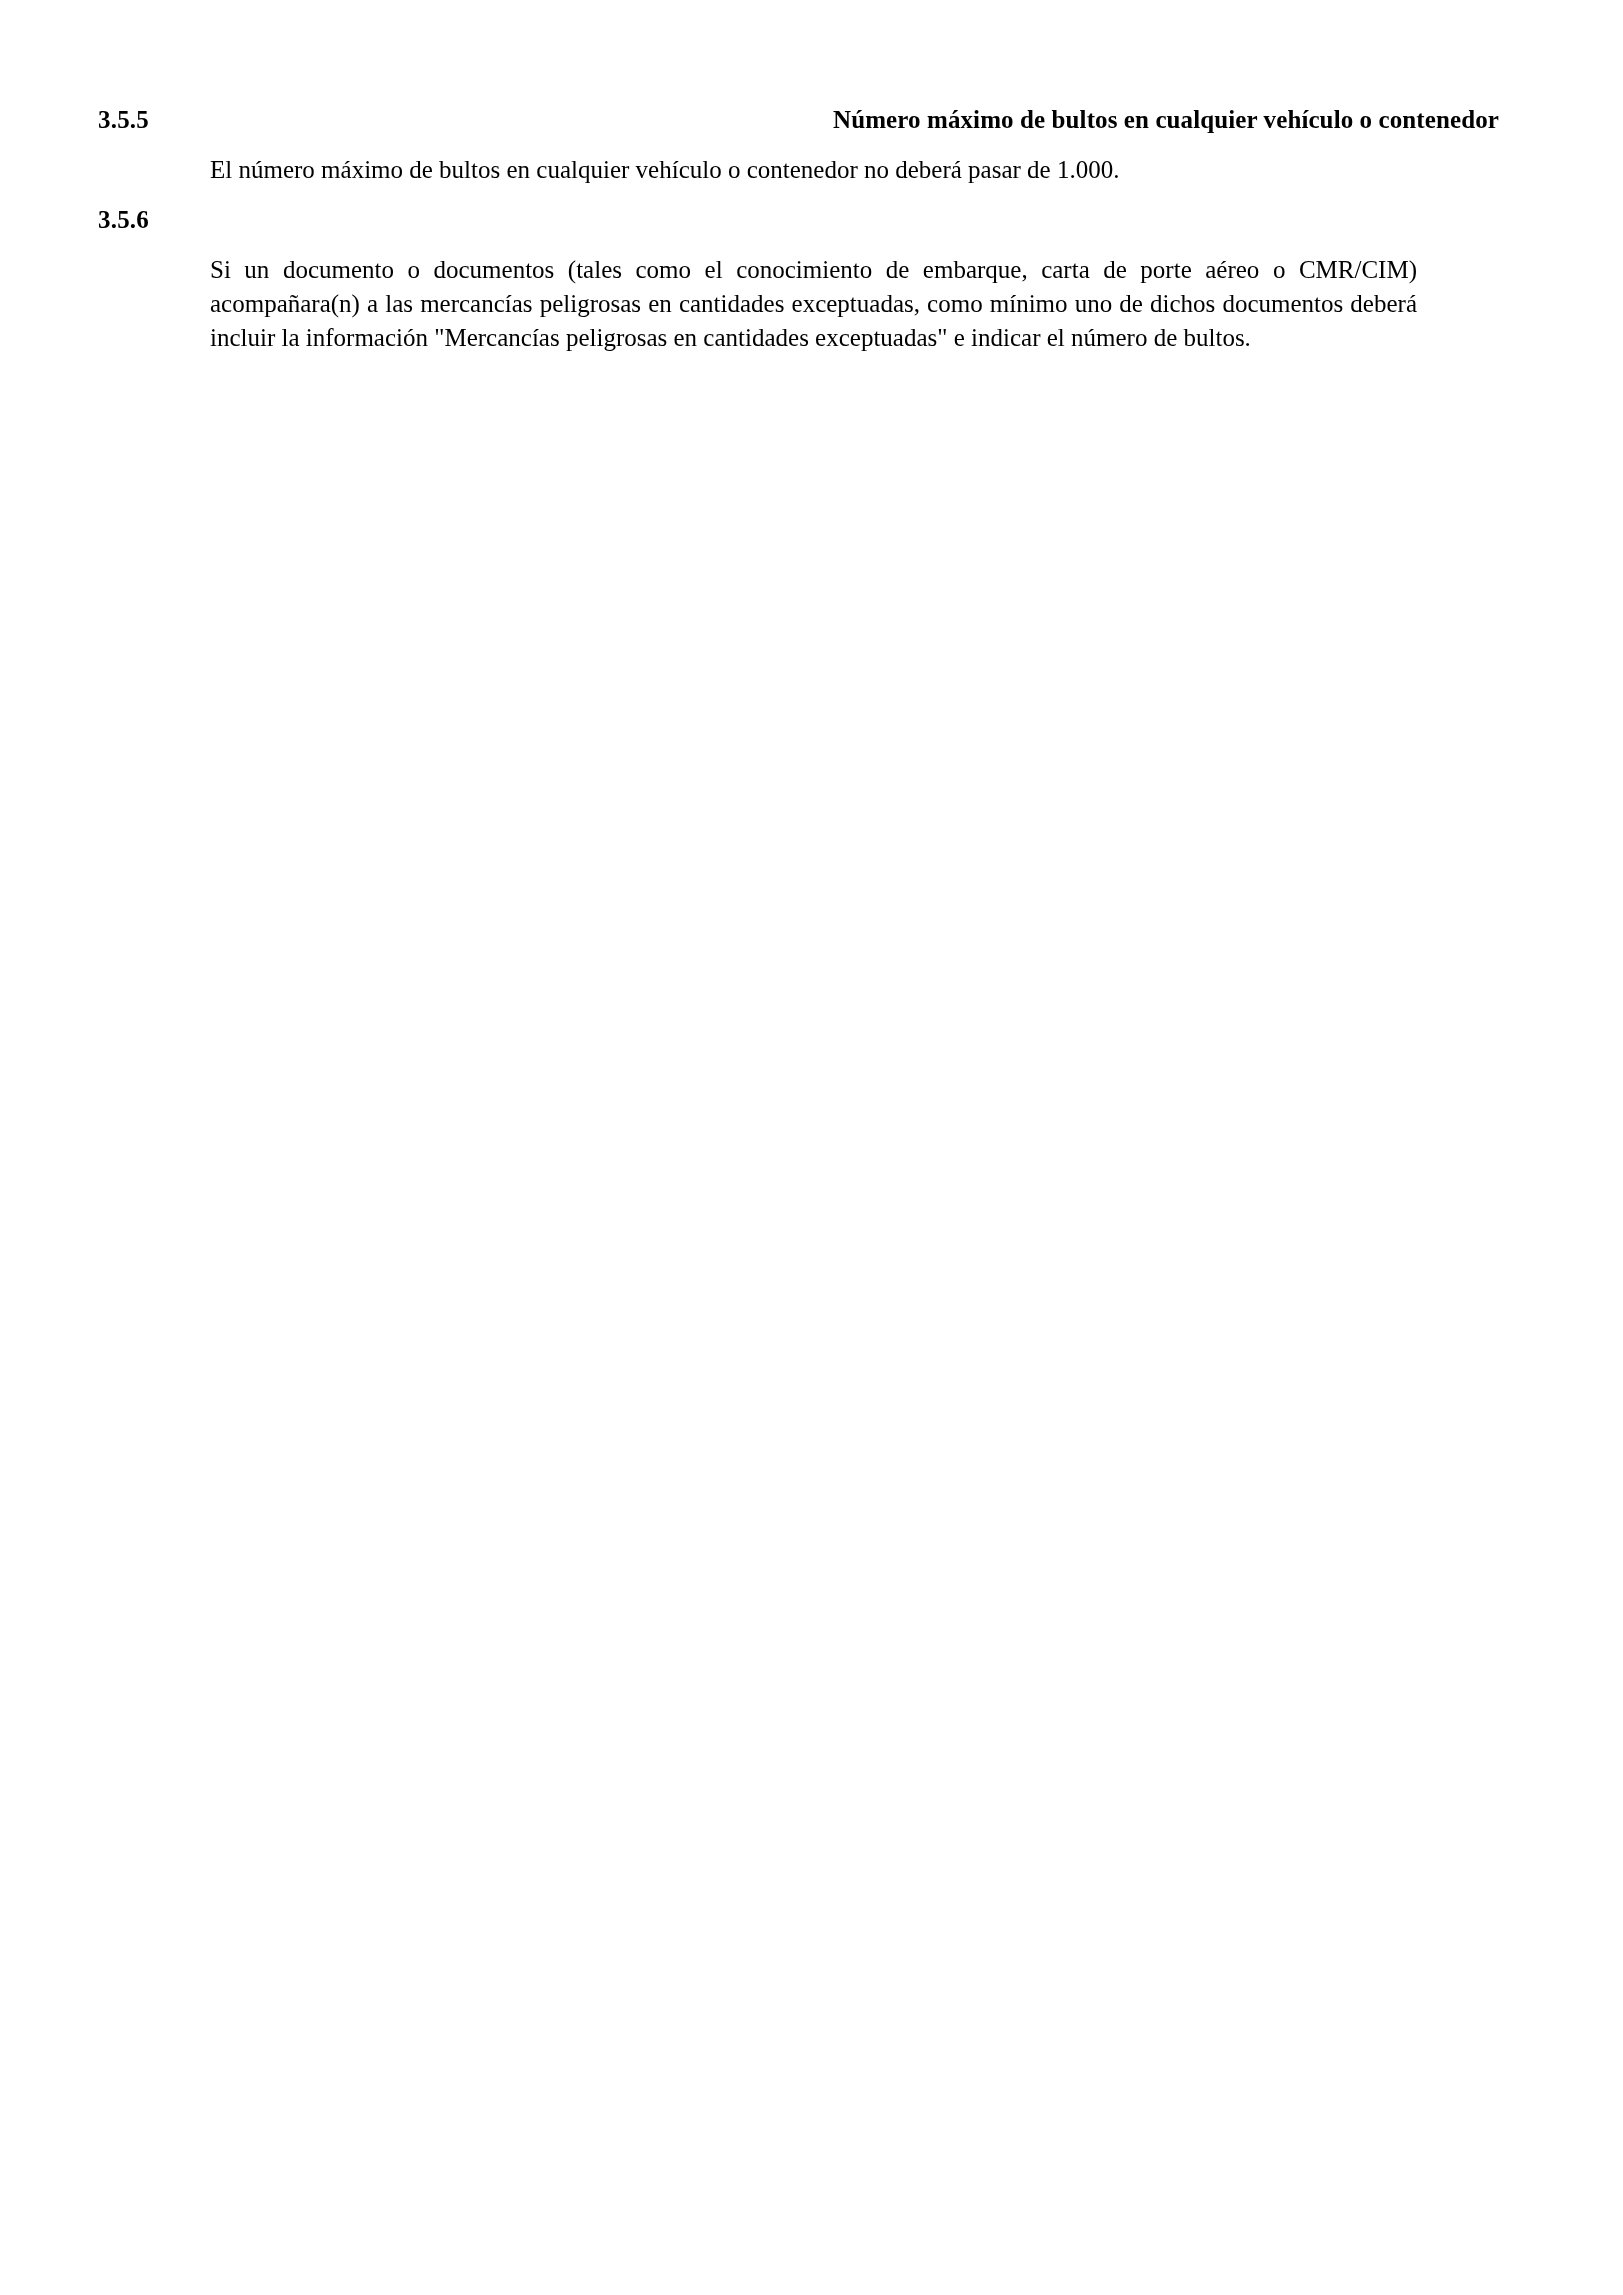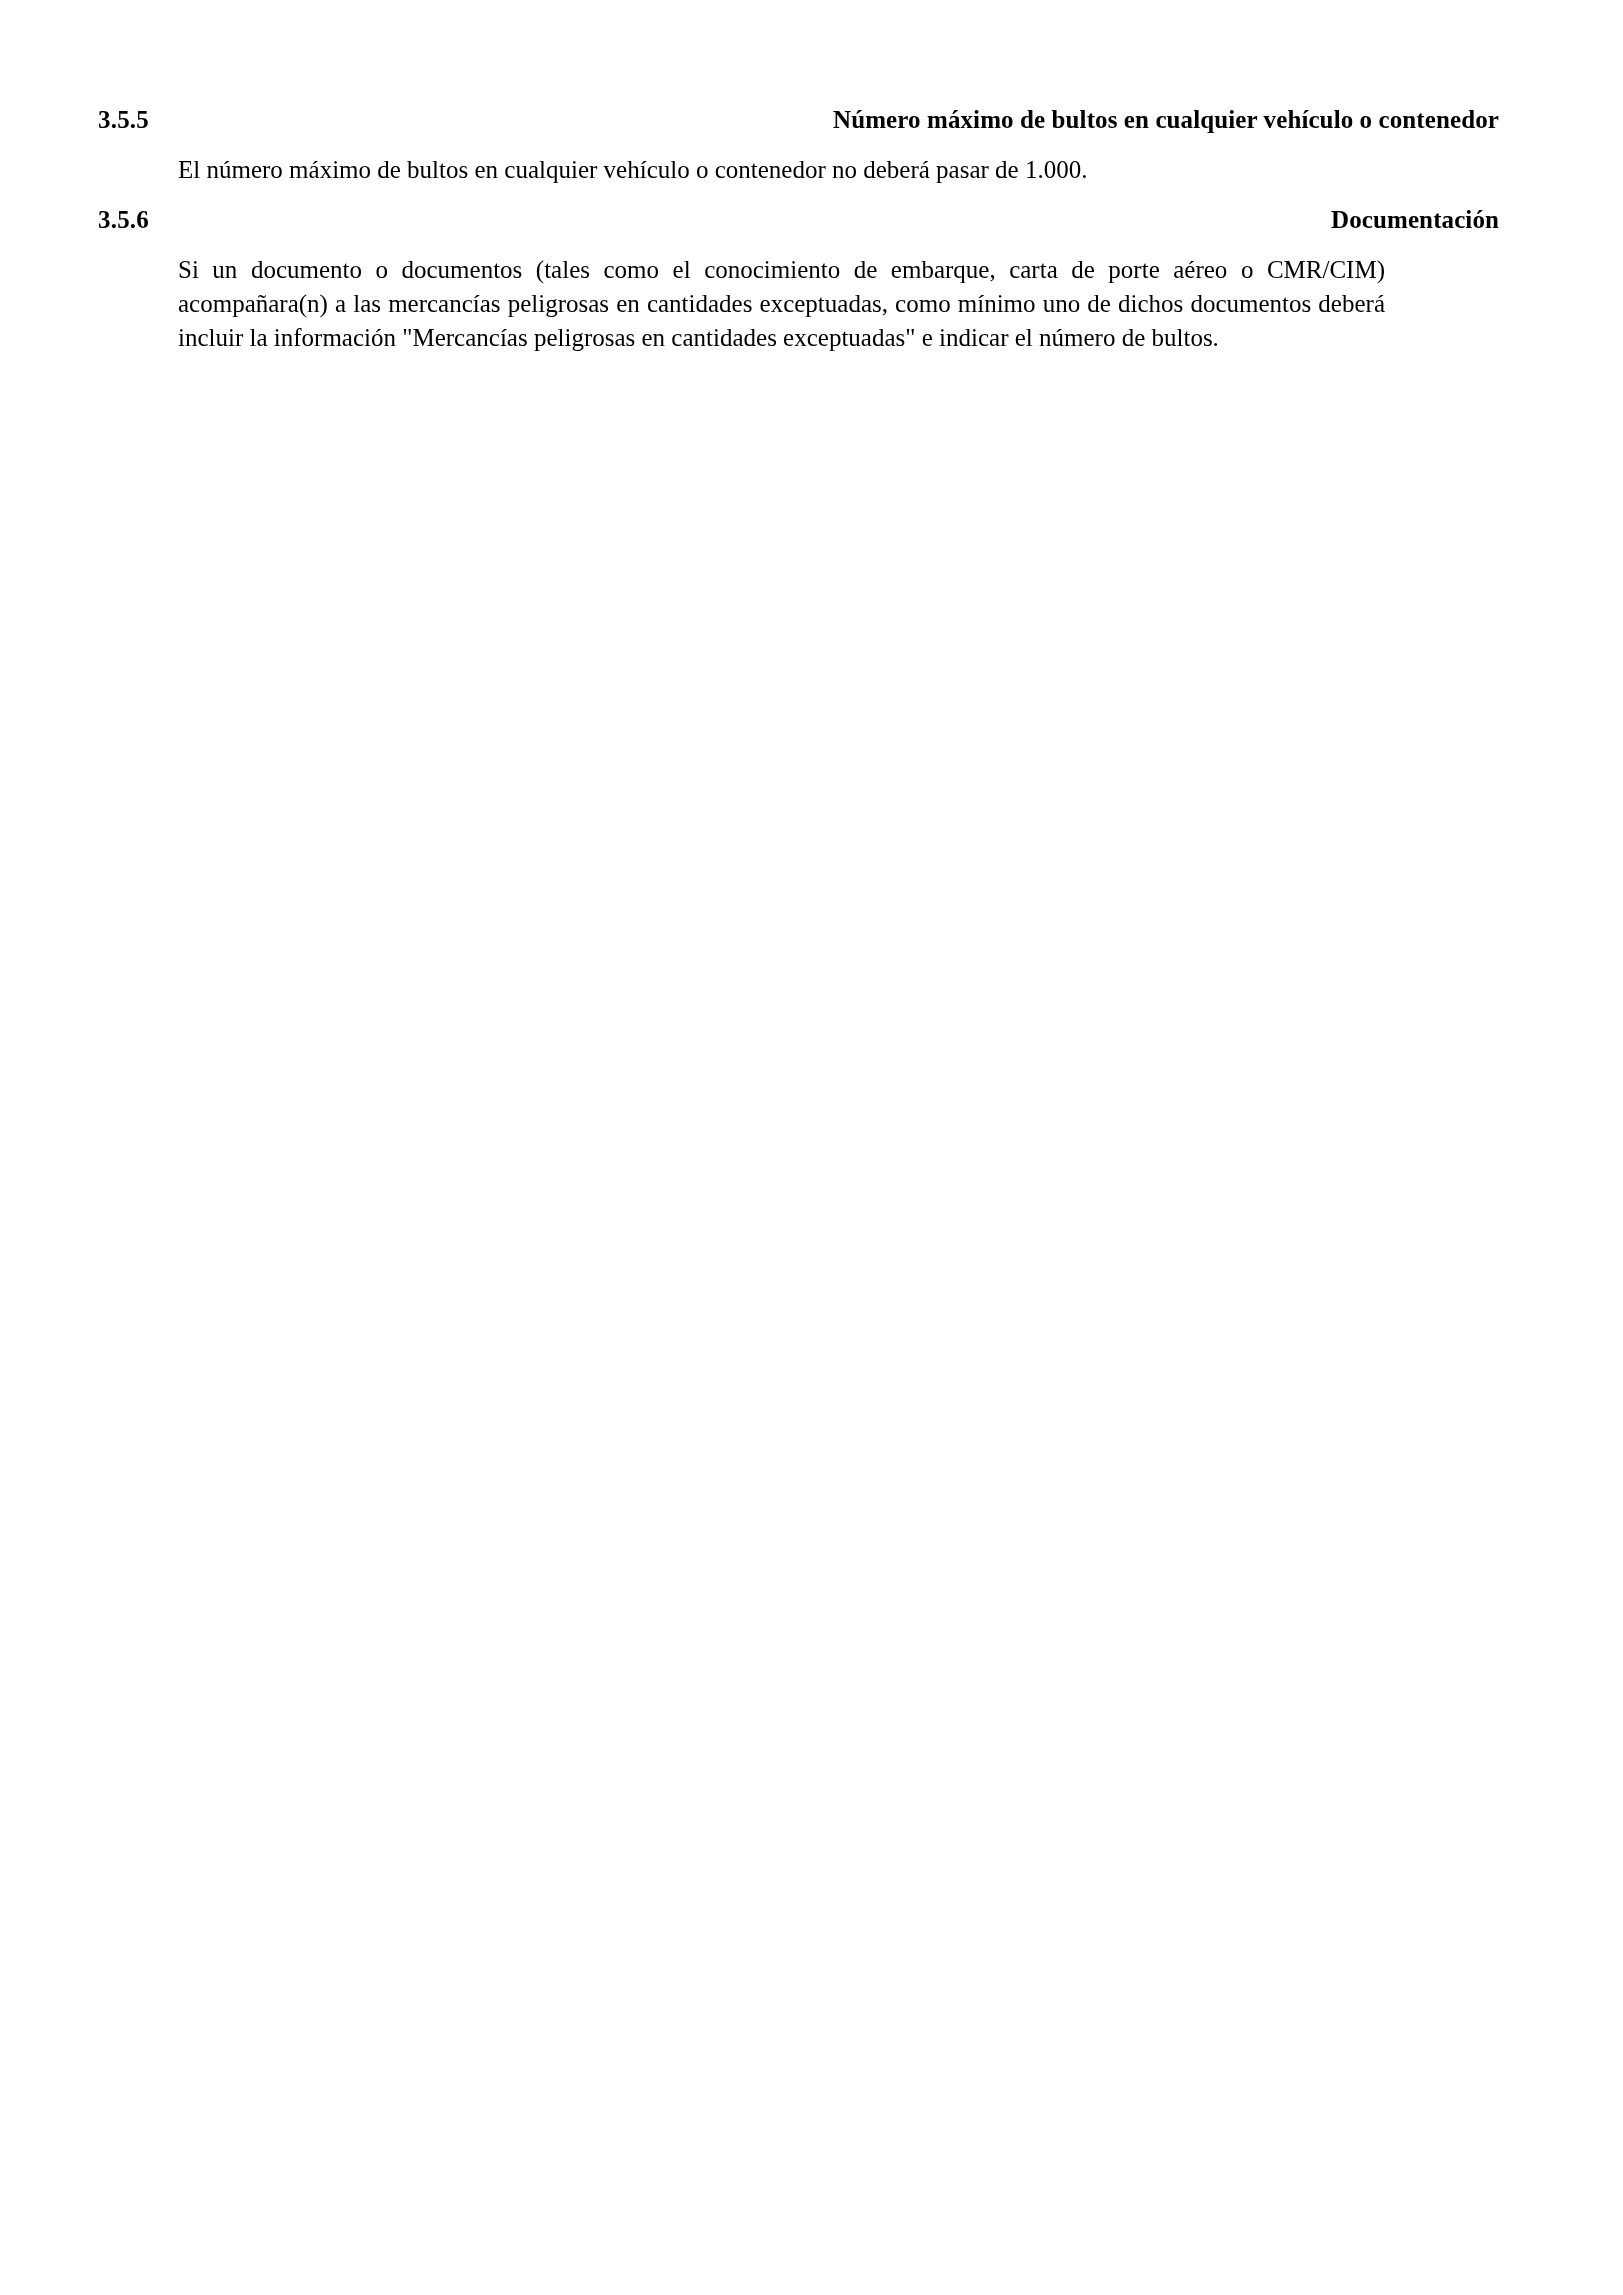--- a/index.html
+++ b/index.html
@@ -39,21 +39,21 @@
   }
   .sec-head {
     flex: 1 1 auto;
     font-weight: bold;
     font-size: 25px;
     line-height: 31px;
     letter-spacing: 0.1px;
     text-align: right;
   }
   .body-block {
-    margin-left: 80px;
+    margin-left: 112px;
     width: 1207px;
     font-size: 25px;
     line-height: 34px;
     text-align: justify;
     text-justify: inter-word;
   }
   .gap-after-head { height: 18px; }
   .gap-after-para-1 { height: 16.5px; }
   .gap-after-head-2 { height: 18px; }
 </style>
@@ -69,20 +69,19 @@
     </div>
     <div class="gap-after-head"></div>
     <div class="body-block">El número máximo de bultos en cualquier vehículo o contenedor no deberá pasar de 1.000.</div>
   </div>
 
   <div class="gap-after-para-1"></div>
 
   <div class="section">
     <div class="section-row">
       <div class="sec-num">3.5.6</div>
-      <div class="sec-head">Documentación</div>
     </div>
     <div class="gap-after-head-2"></div>
     <div class="body-block">Si un documento o documentos (tales como el conocimiento de embarque, carta de porte aéreo o CMR/CIM) acompañara(n) a las mercancías peligrosas en cantidades exceptuadas, como mínimo uno de dichos documentos deberá incluir la información "Mercancías peligrosas en cantidades exceptuadas" e indicar el número de bultos.</div>
   </div>
 
 </div>
 
 
 </body></html>

